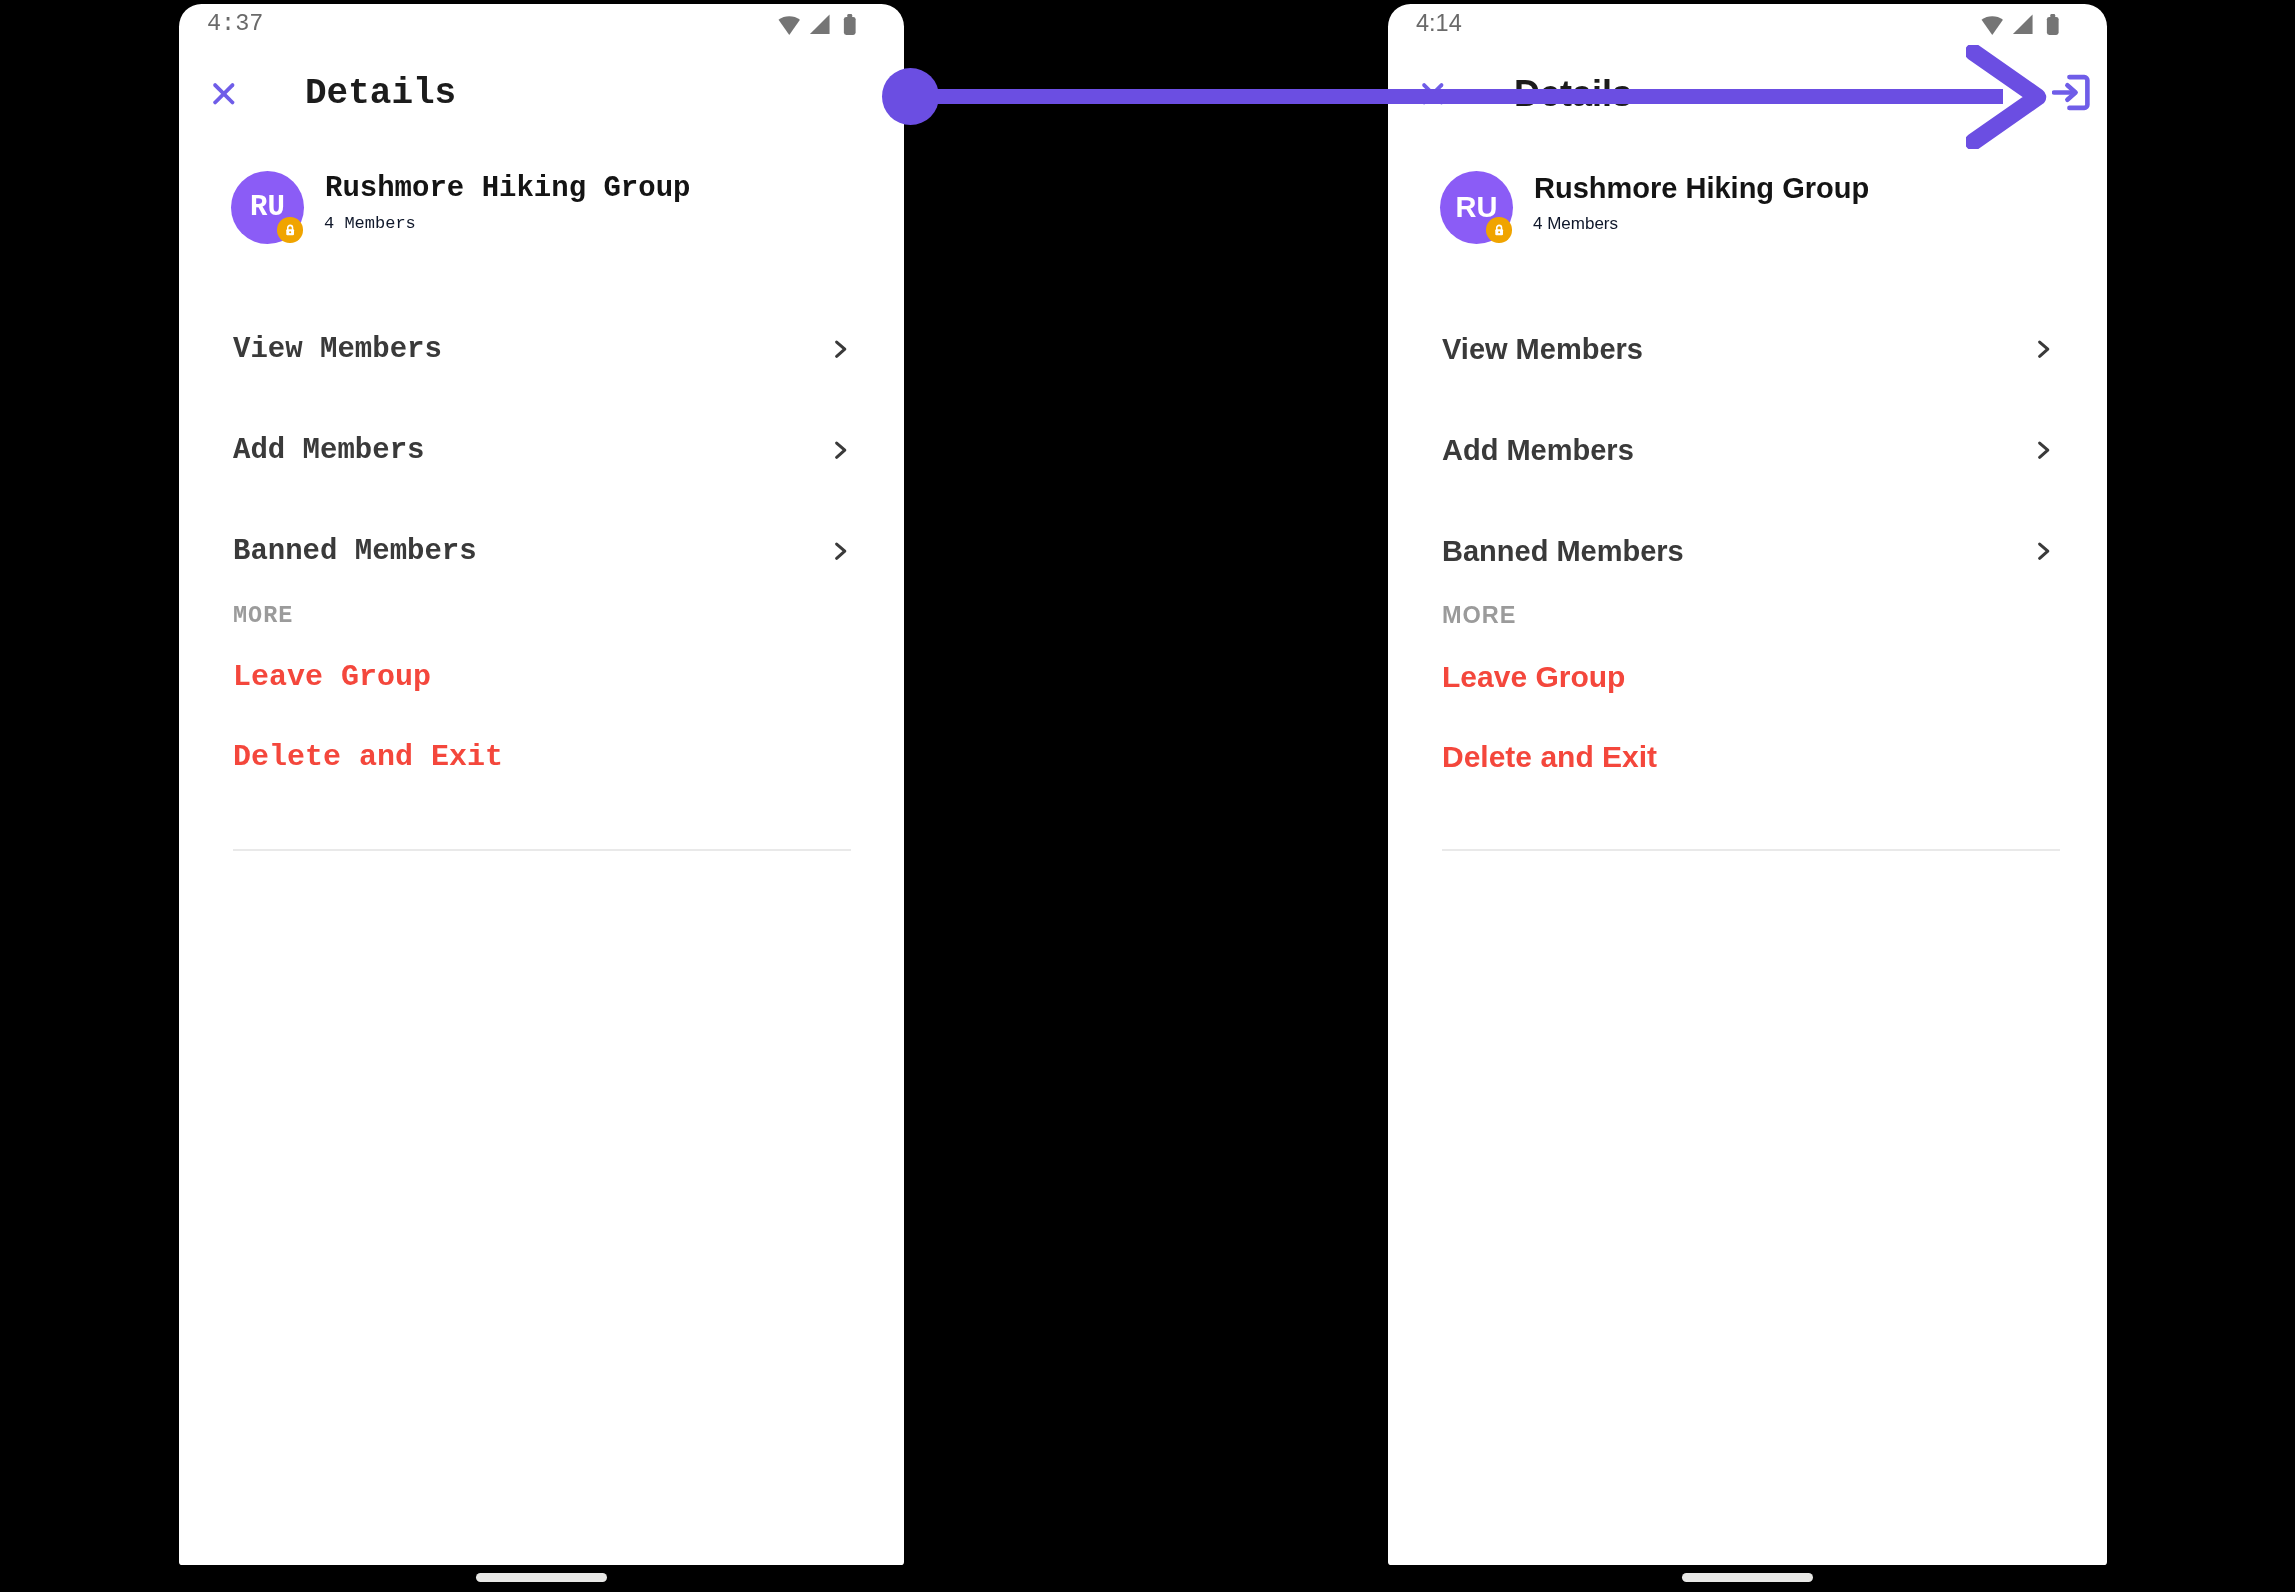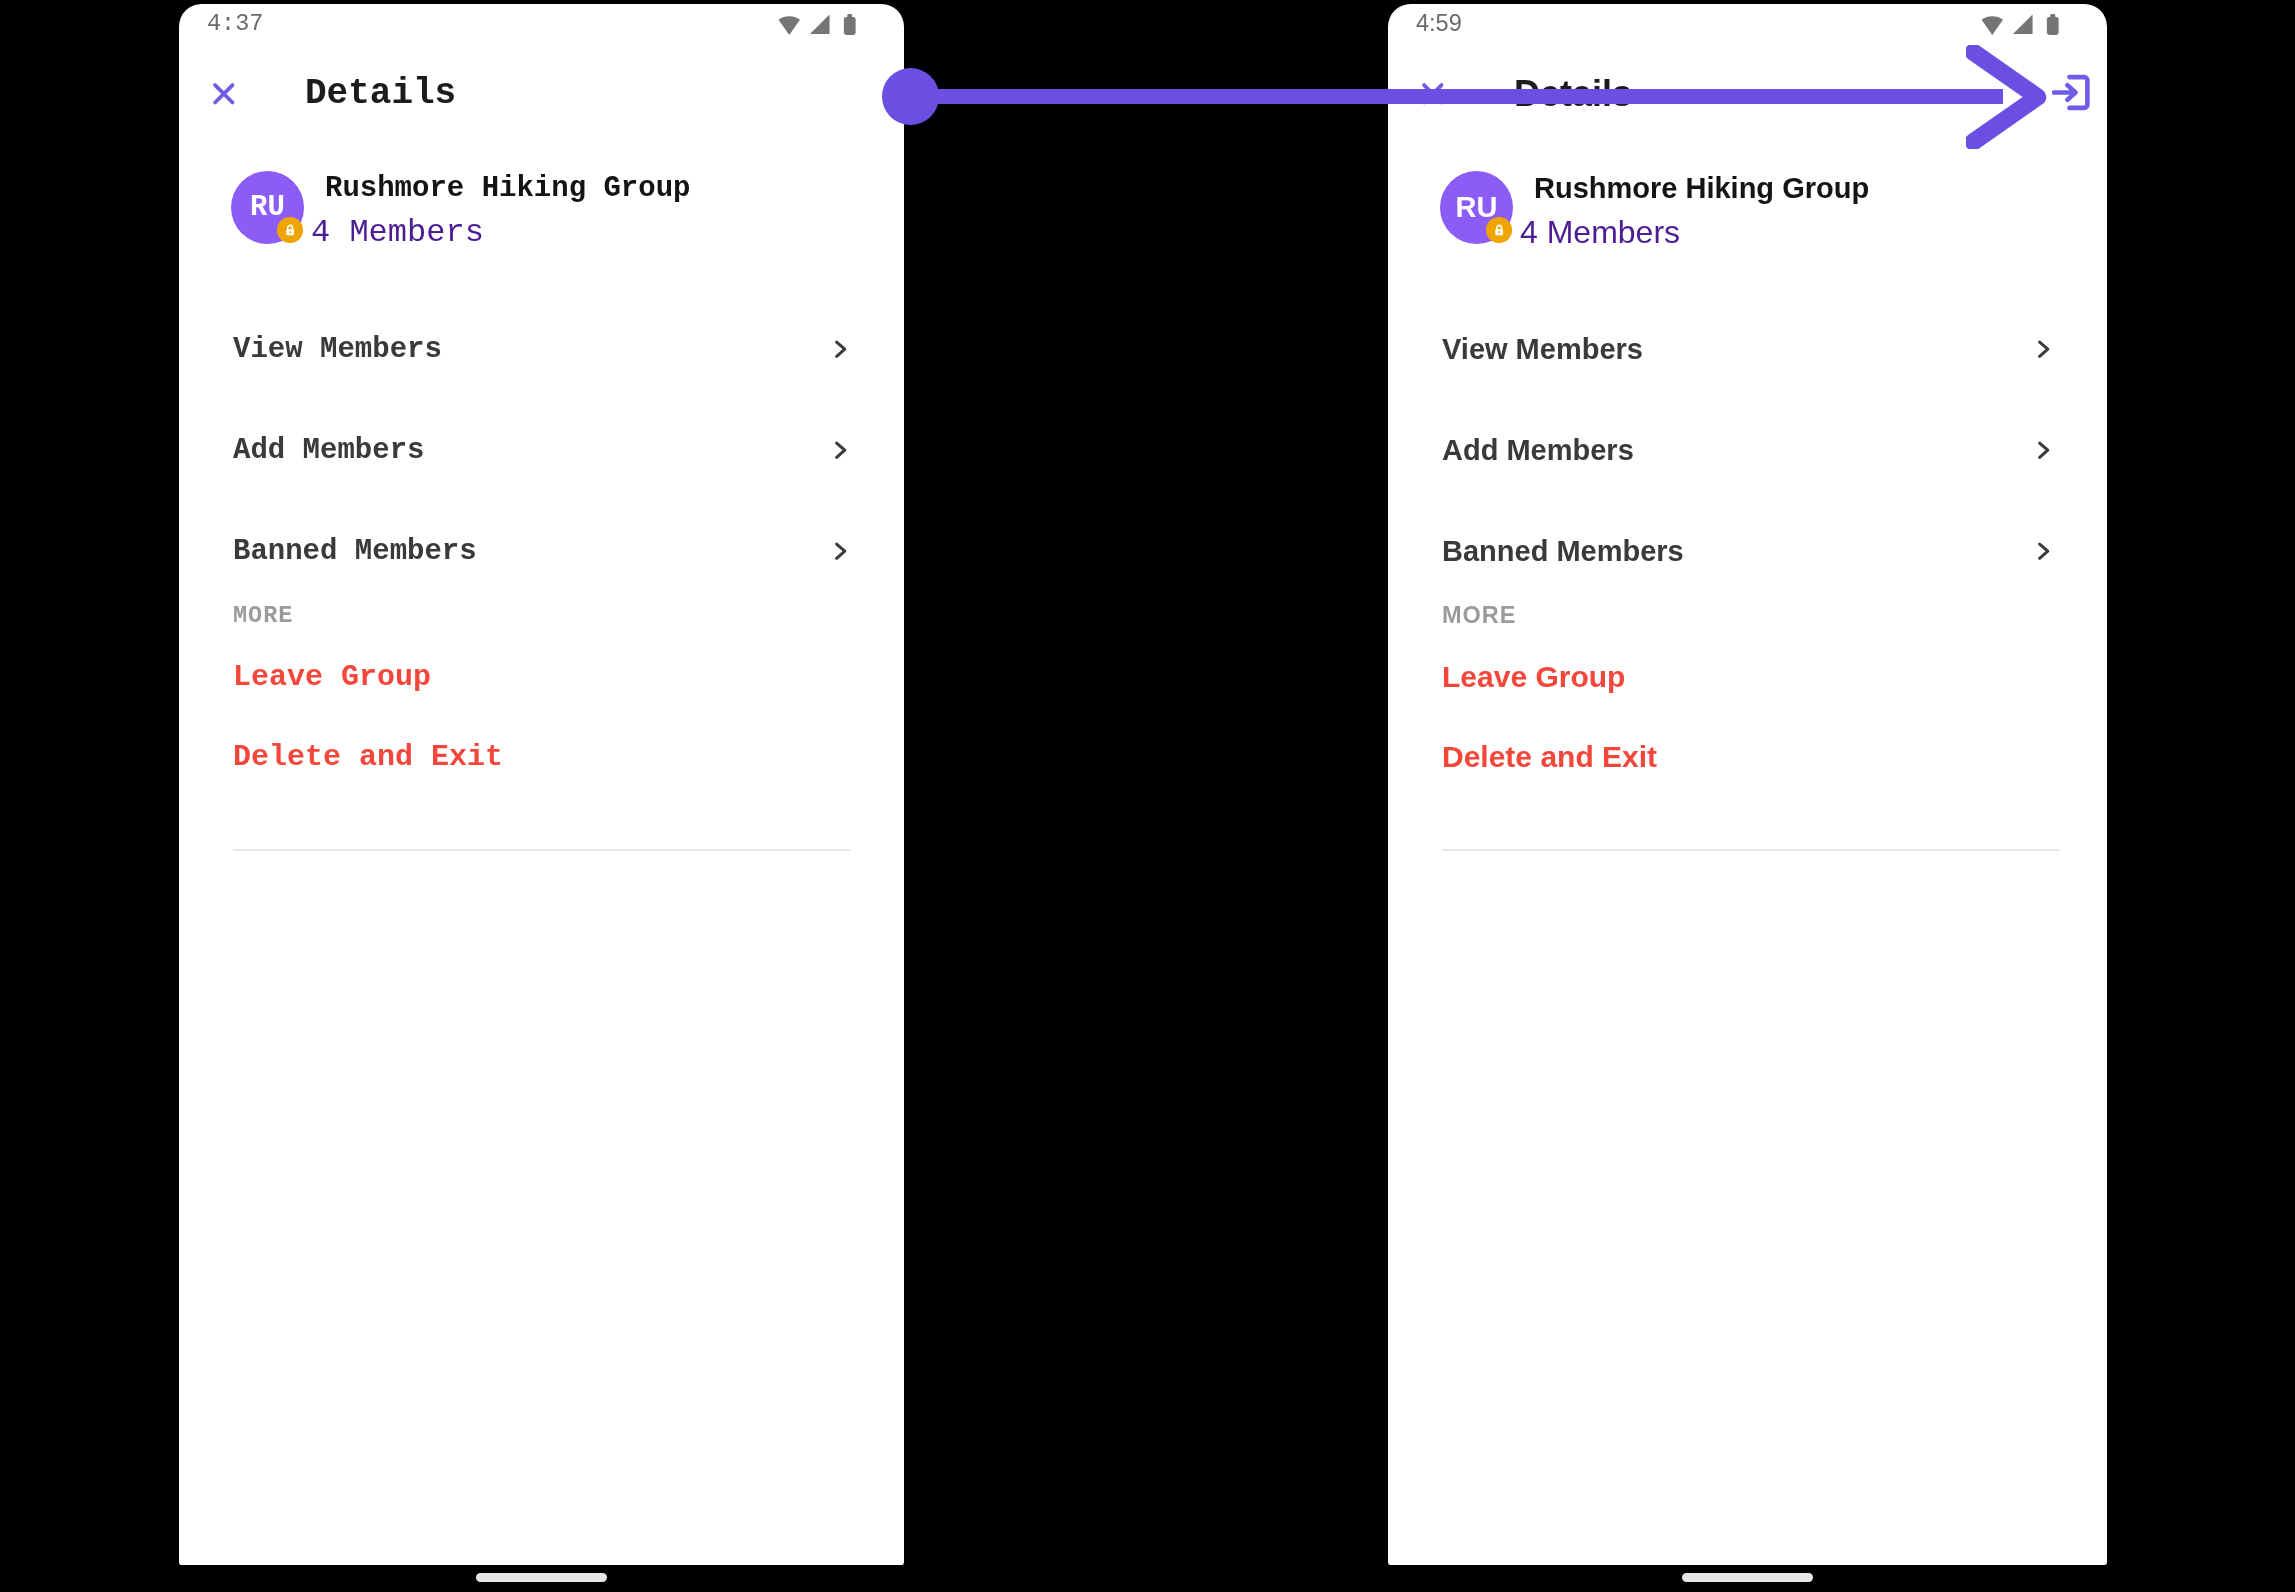--- a/index.html
+++ b/index.html
@@ -28,21 +28,21 @@
   .avatar{
     position:absolute;left:52px;top:167px;width:73px;height:73px;border-radius:50%;
     background:#8b5cf6;color:#fff;display:flex;align-items:center;justify-content:center;
     font-size:29px;font-weight:700;
   }
   .lock-badge{
     position:absolute;left:46px;top:46px;width:25.5px;height:25.5px;border-radius:50%;
     background:#F0A400;display:flex;align-items:center;justify-content:center;
   }
   .group-name{position:absolute;left:146px;top:168px;font-size:29px;font-weight:700;color:#141414;}
-  .group-members{position:absolute;left:132px;top:210px;font-size:32px;color:#4c1d95;}
+  .group-members{position:absolute;left:145px;top:210px;font-size:17px;color:#0f172a;}
 
   .menu-row{
     position:absolute;left:54px;right:54px;height:36px;
     display:flex;justify-content:space-between;align-items:center;gap:36px;
   }
   .menu-row .label{font-size:29px;font-weight:600;color:#3a3a3a;}
   .row-1{top:327px;} .row-2{top:428px;} .row-3{top:529px;}
 
   .section-label{position:absolute;left:54px;top:598px;font-size:23.5px;font-weight:600;color:#9b9b9b;letter-spacing:1px;}
   .danger{position:absolute;left:54px;font-size:30px;font-weight:600;color:#F4473C;}
@@ -118,21 +118,21 @@
   </div>
 
   <span class="section-label">MORE</span>
   <span class="danger danger-1">Leave Group</span>
   <span class="danger danger-2">Delete and Exit</span>
   <div class="divider"></div>
 </div>
 <div class="home-bar home-bar-left"></div>
 
 <div class="phone phone-right">
-  <span class="status-time">4:59</span>
+  <span class="status-time">4:14</span>
   <span class="status-icons">
     <svg width="24.5" height="24.5" viewBox="0 0 48 48">
       <path d="M24,45 L3,15 A36,36 0 0 1 45,15 Z" fill="#757575"></path>
     </svg>
     <svg width="23.5" height="24.5" viewBox="0 0 48 48">
       <polygon points="44,4 44,44 4,44" fill="#757575"></polygon>
     </svg>
     <svg width="23.5" height="24.5" viewBox="0 0 48 48">
       <rect x="19" y="3" width="10" height="9" rx="2.5" fill="#757575"></rect>
       <rect x="12" y="9" width="24" height="37" rx="5" fill="#757575"></rect>

